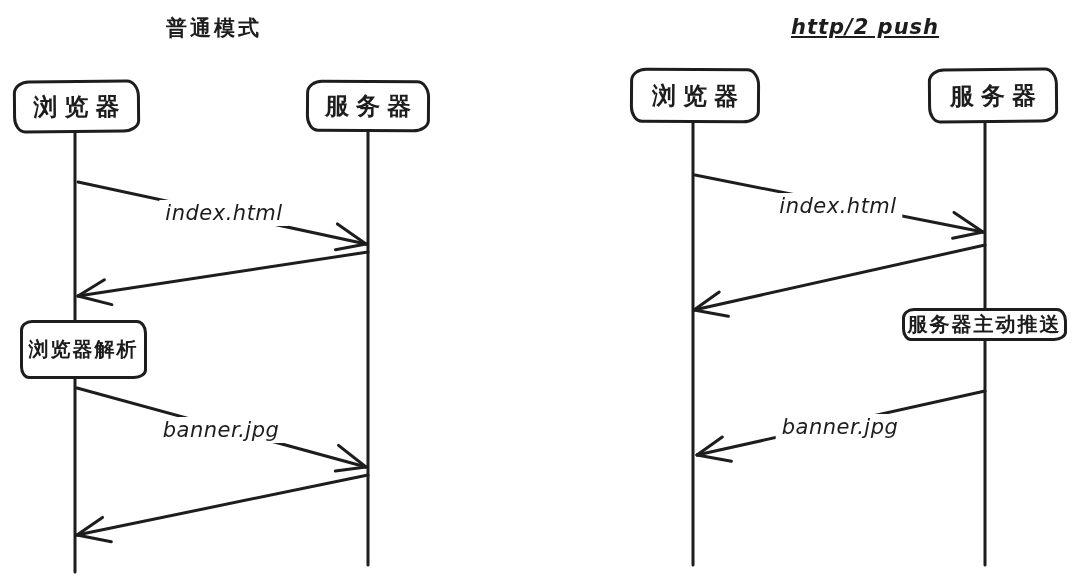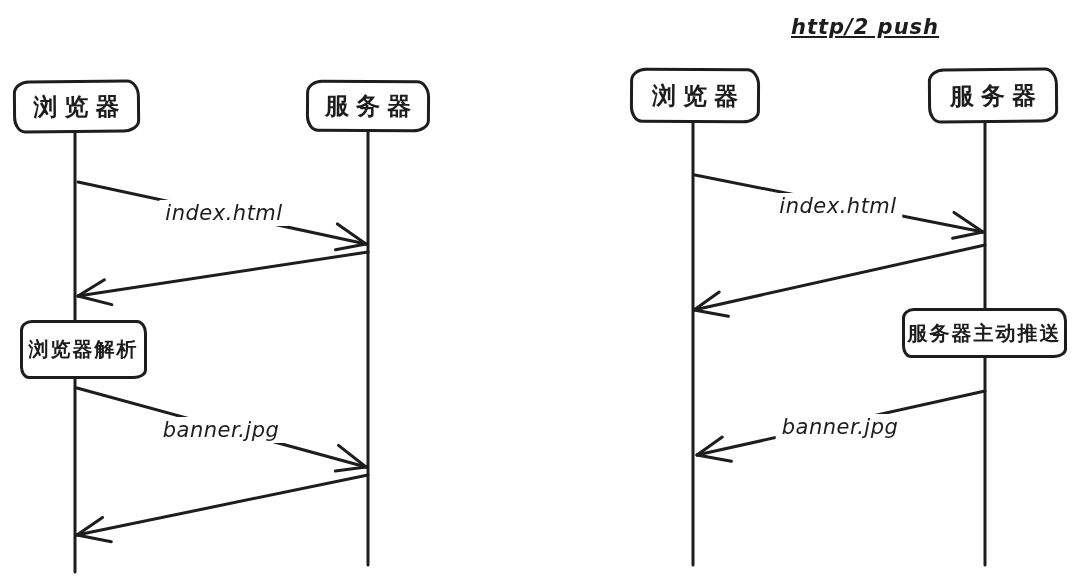--- a/index.html
+++ b/index.html
@@ -75,20 +75,21 @@
       <line x1="77" y1="535" x2="102.5" y2="517.4"></line>
       <line x1="77" y1="535" x2="111.3" y2="541.8"></line>
       <line x1="983" y1="232" x2="952.6" y2="238.3"></line>
       <line x1="983" y1="232" x2="954.0" y2="212.4"></line>
       <line x1="694" y1="310" x2="719.2" y2="292.0"></line>
       <line x1="694" y1="310" x2="728.4" y2="316.3"></line>
       <line x1="697" y1="455" x2="722.3" y2="437.0"></line>
       <line x1="697" y1="455" x2="731.4" y2="461.3"></line>
     </svg>
 
+  <div class="panel-title" style="left:214px; top:14px;">普通模式</div>
 
   <div class="actor-box tilt-a" style="left:13px; top:80px; width:127px; height:53px;">
     <span>浏览器</span>
   </div>
   <div class="actor-box tilt-b" style="left:306px; top:80px; width:124px; height:52px;">
     <span>服务器</span>
   </div>
 
   <div class="msg-label" style="left:224px; top:213px;">index.html</div>
 
@@ -102,19 +103,19 @@
 
   <div class="actor-box tilt-b" style="left:630px; top:68px; width:130px; height:55px;">
     <span>浏览器</span>
   </div>
   <div class="actor-box tilt-a" style="left:928px; top:68px; width:130px; height:55px;">
     <span>服务器</span>
   </div>
 
   <div class="msg-label" style="left:838px; top:206px;">index.html</div>
 
-  <div class="note-box" style="left:902px; top:308px; width:165px; height:50px;">
+  <div class="note-box" style="left:902px; top:308px; width:165px; height:33px;">
     <span>服务器主动推送</span>
   </div>
 
   <div class="msg-label" style="left:840px; top:427px;">banner.jpg</div>
 
 </div>
 
 </body></html>

